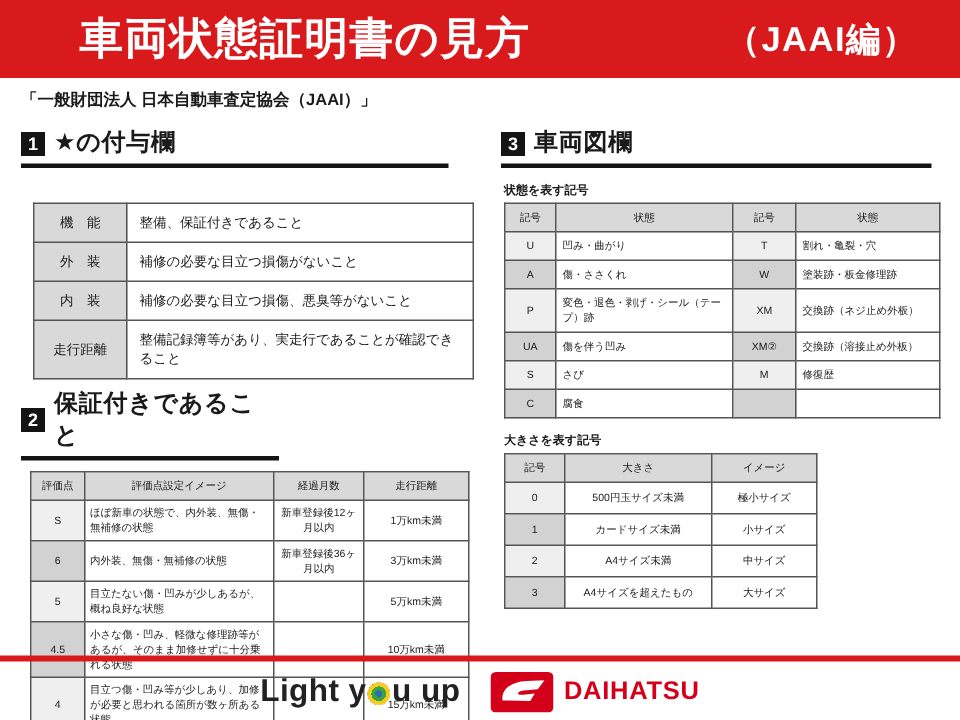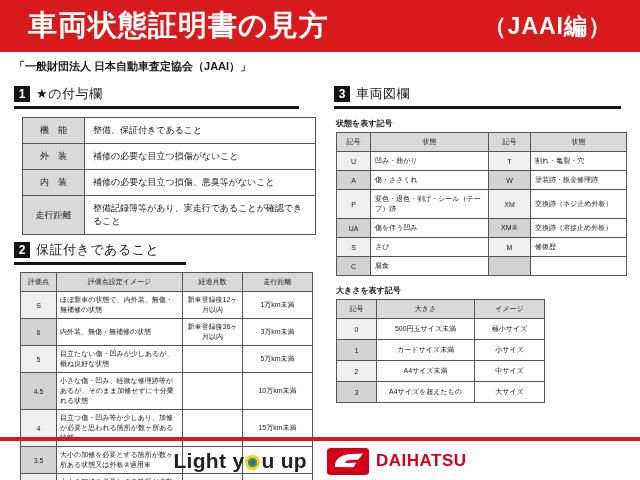--- a/index.html
+++ b/index.html
@@ -3,43 +3,43 @@
 <meta charset="utf-8">
 <style>
   * { margin:0; padding:0; box-sizing:border-box; }
   html,body { width:640px; height:480px; overflow:hidden; background:#ffffff;
     font-family:"Liberation Sans","DejaVu Sans",sans-serif; color:#1a1a1a; }
   .page { position:relative; width:640px; height:480px; background:#fff; }
 
   
   .banner { height:52px; background:#d81a1d; display:flex; align-items:center;
     justify-content:space-between; padding:0 28px; }
-  .banner .ttl { color:#fff; font-size:29px; font-weight:bold; letter-spacing:1px; }
+  .banner .ttl { color:#fff; font-size:29px; font-weight:bold; letter-spacing:1px;margin-left:25px; }
   .banner .ed  { color:#fff; font-size:23px; font-weight:bold; letter-spacing:1px; }
 
   .subtitle { font-size:11px; font-weight:bold; margin:7px 16px 3px 14px; }
 
   
   .content { display:flex; gap:14px; padding:2px 8px 0 14px; }
   .col-left  { width:306px; }
   .col-right { width:298px; }
 
   
   .sec-head { display:flex; align-items:center; gap:6px; border-bottom:3px solid #141414;
     padding-bottom:3px; margin-top:6px; }
   .sec-num { background:#141414; color:#fff; font-weight:bold; font-size:12px;
     width:16px; height:16px; display:flex; align-items:center; justify-content:center; }
-  .sec-title { font-size:13px; font-weight:normal; letter-spacing:0.5px; }
+  .sec-title { font-size:16px; font-weight:bold; letter-spacing:0.5px; }
   .w1 { width:285px; } .w2 { width:172px; } .w3 { width:287px; }
 
   table { border-collapse:collapse; background:#fff; }
   th,td { border:1px solid #555; }
 
   
-  #sec1-table { width:294px; margin:8px 0 0 8px; table-layout:fixed; }
+  #sec1-table { width:294px; margin:23px 0 0 8px; table-layout:fixed; }
   #sec1-table th { width:62px; background:#d9d9d9; font-weight:normal; font-size:9px;
     text-align:center; padding:6px 2px; }
   #sec1-table td { font-size:9px; padding:6px 8px; }
 
   
   #sec2-table { width:292px; margin:7px 0 0 6px; table-layout:fixed; font-size:7px; }
   #sec2-table th { background:#d9d9d9; font-weight:normal; padding:4px 1px; text-align:center; }
   #sec2-table col.c1 { width:36px; } #sec2-table col.c2 { width:126px; }
   #sec2-table col.c3 { width:60px; } #sec2-table col.c4 { width:70px; }
   #sec2-table td { padding:3px 3px; vertical-align:middle; }

